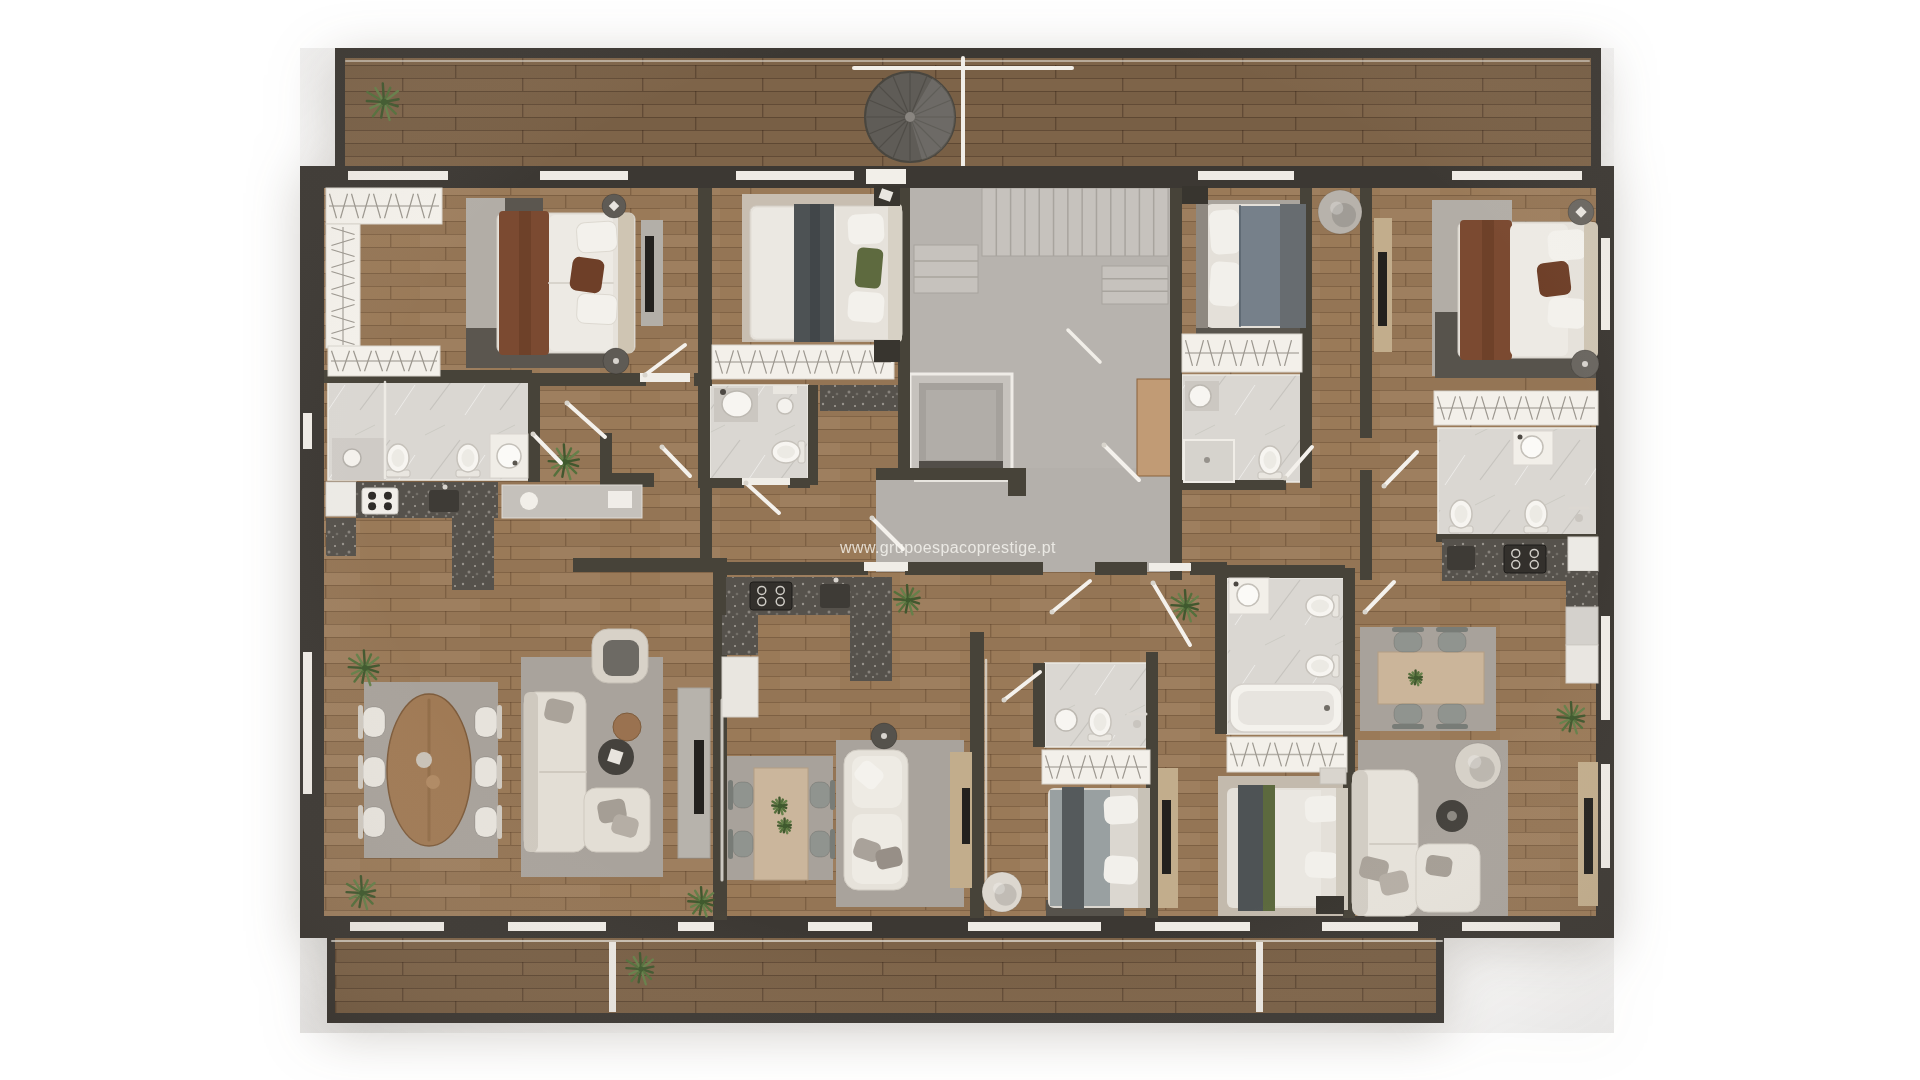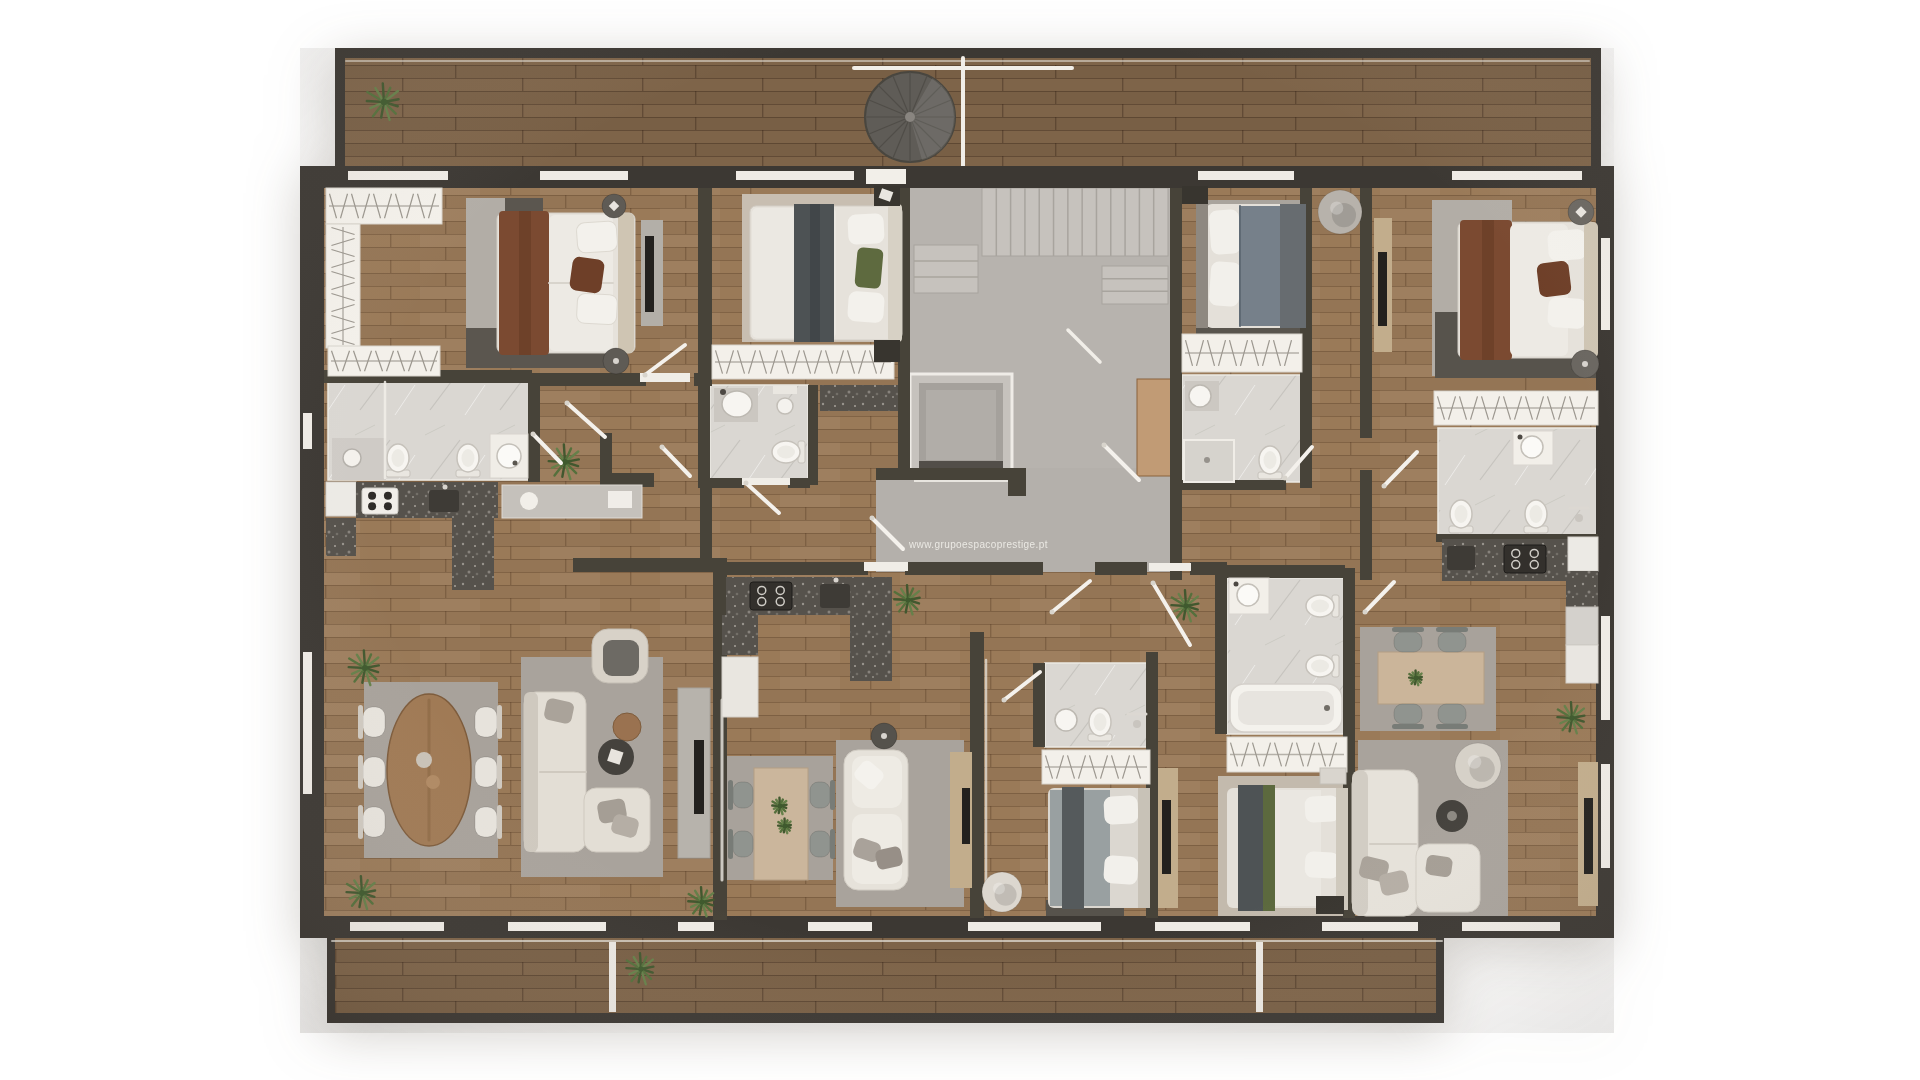--- a/index.html
+++ b/index.html
@@ -1,19 +1,19 @@
 <!DOCTYPE html>
 <html><head>
 <meta charset="utf-8">
 <style>
   html,body{margin:0;padding:0;background:#ffffff;}
   .stage{position:relative;width:1920px;height:1080px;background:#ffffff;overflow:hidden;
          font-family:"Liberation Sans", sans-serif;}
   .stage svg{position:absolute;left:0;top:0;filter:drop-shadow(0 10px 26px rgba(70,58,44,.25));}
-  .watermark{position:absolute;left:909px;top:539px;font-size:10px;letter-spacing:.4px;
+  .watermark{position:absolute;left:840px;top:539px;font-size:16px;letter-spacing:.4px;
              color:rgba(250,248,243,.78);z-index:5;white-space:nowrap;}
 </style>
 </head>
 <body>
 
 <div class="stage">
   <svg id="plan-svg" width="1920" height="1080" viewBox="0 0 1920 1080">
       <defs>
         <pattern id="pWood" width="120" height="26" patternUnits="userSpaceOnUse">
           <rect x="0" y="0" width="120" height="26" fill="#9a7a58"></rect>

